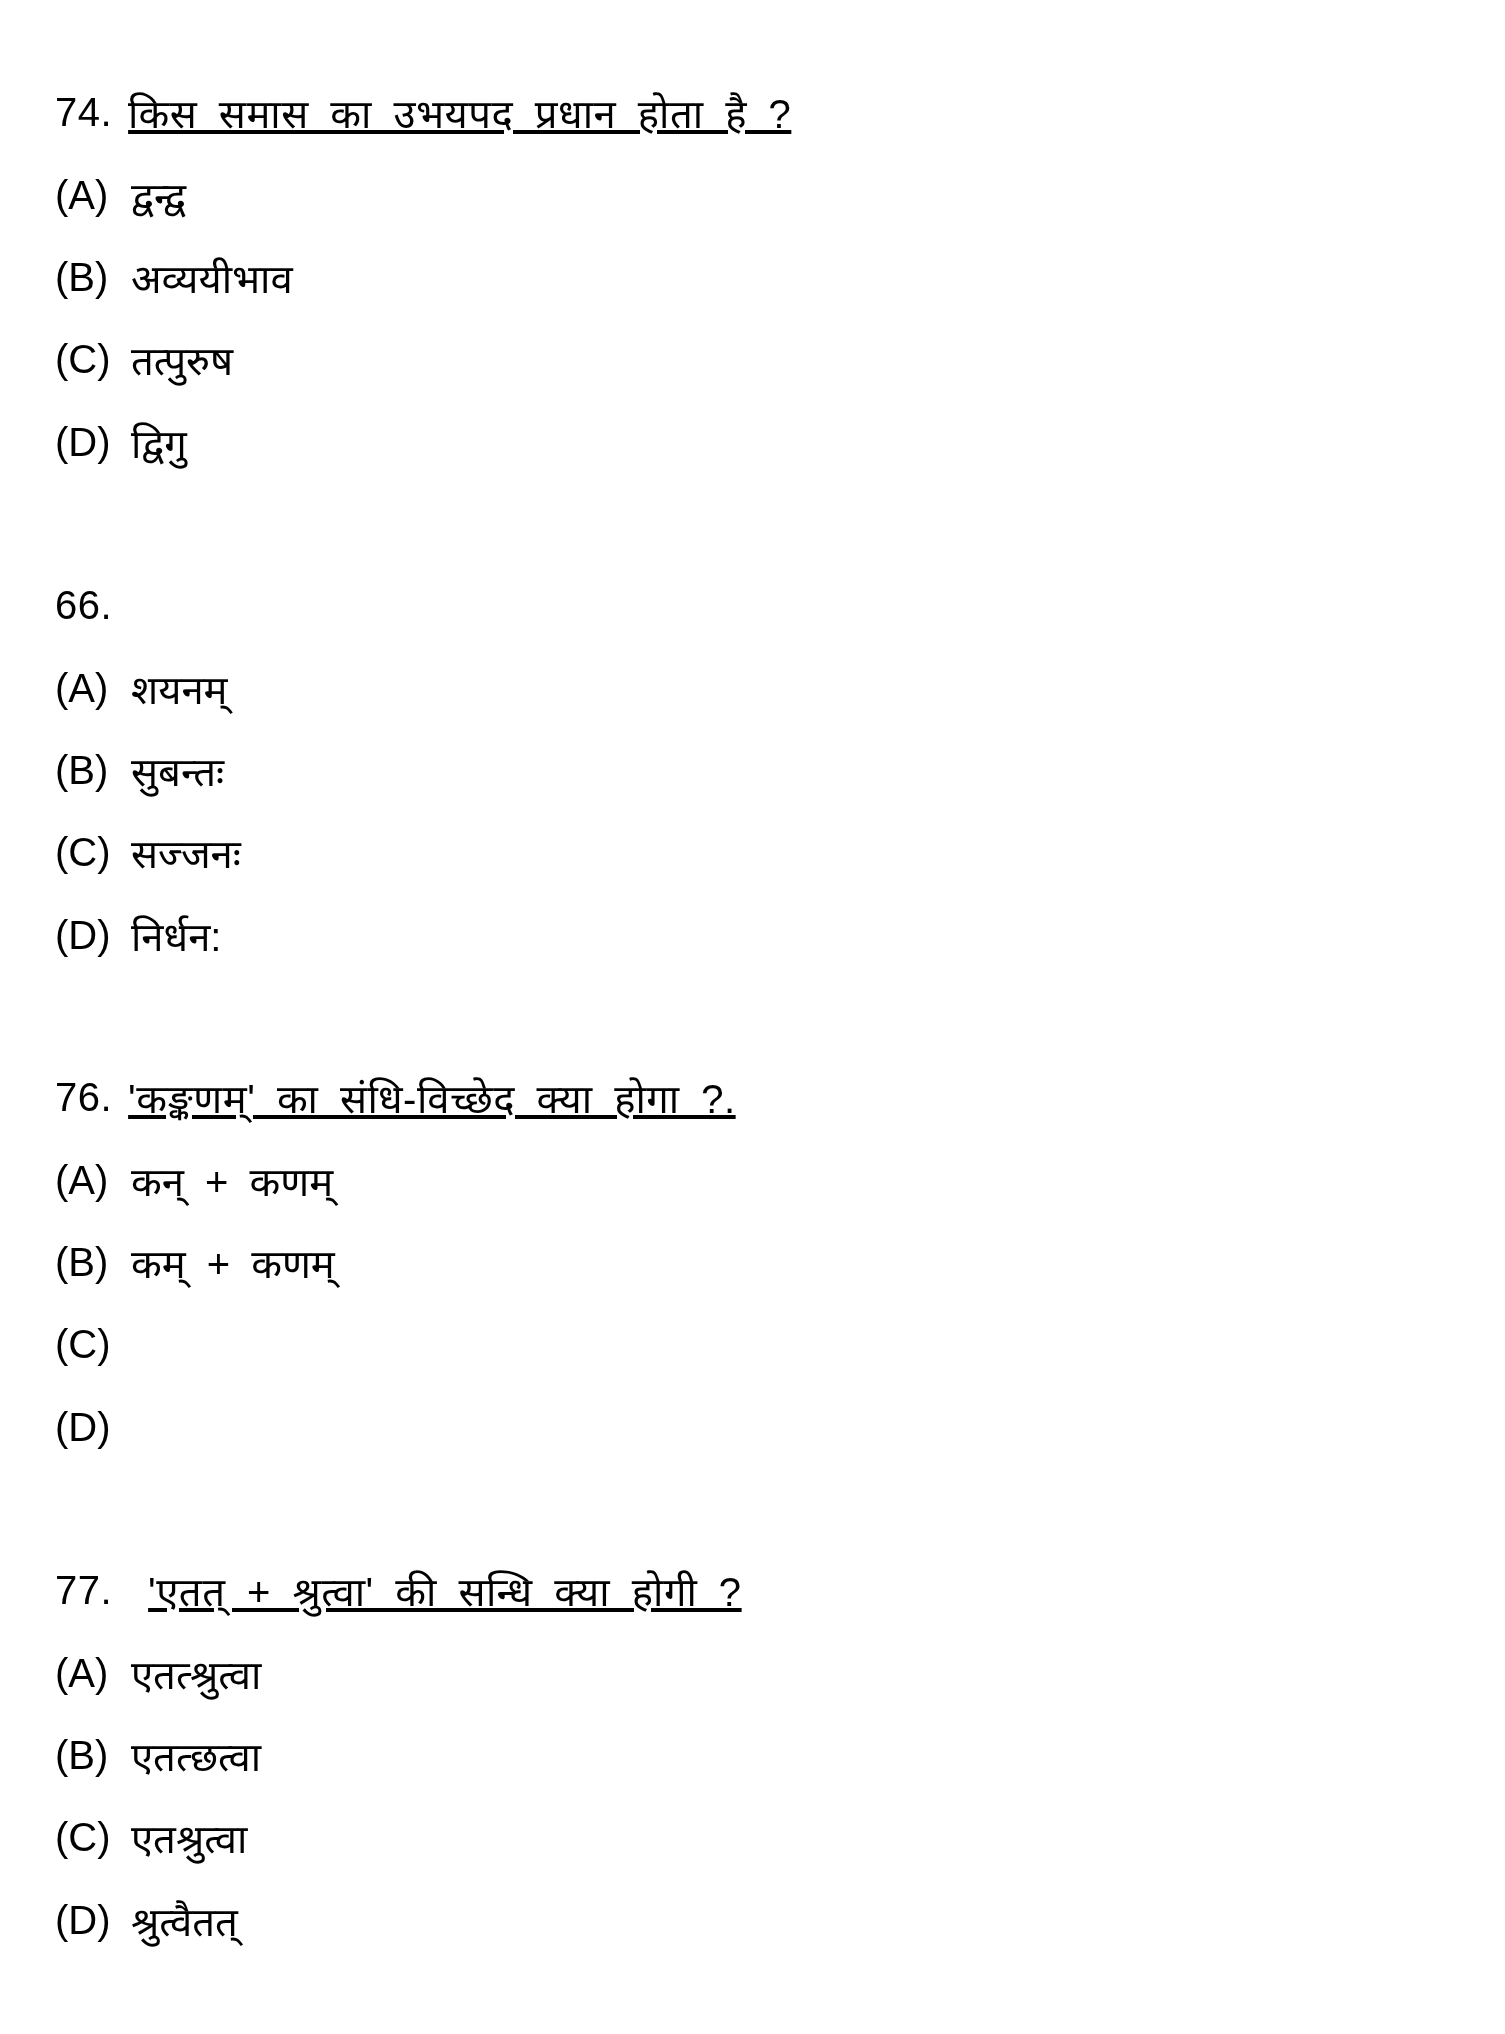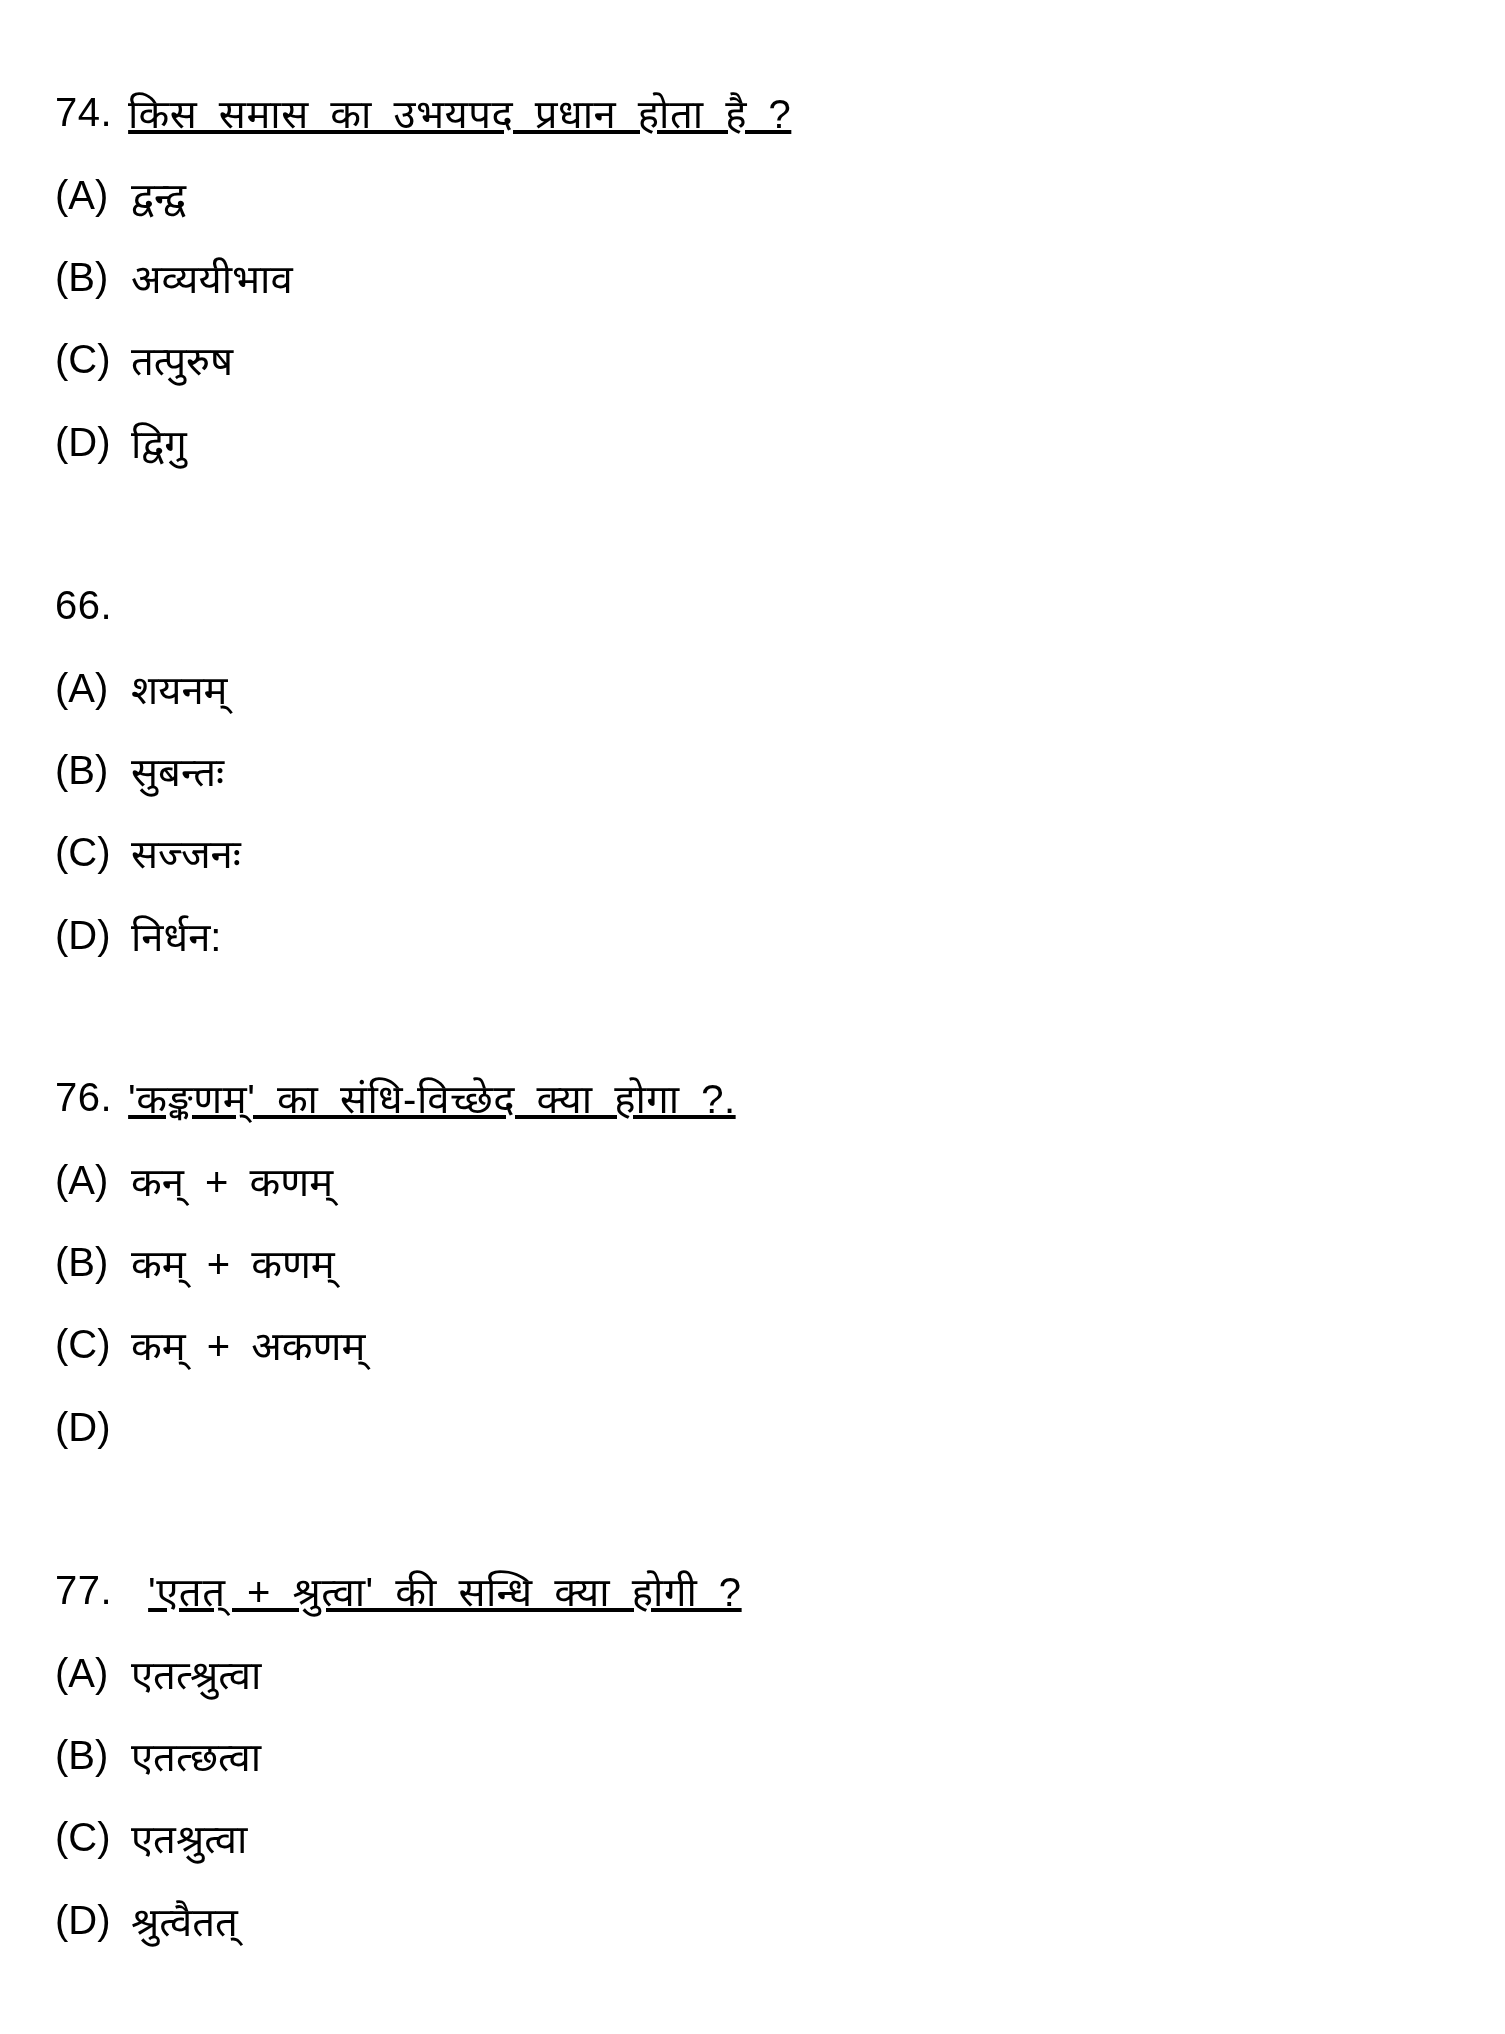--- a/index.html
+++ b/index.html
@@ -121,21 +121,20 @@
     <div class="option" style="top:83px;">
       <span class="opt-label">(A)</span>
       <span class="opt-text">कन् + कणम्</span>
     </div>
     <div class="option" style="top:165px;">
       <span class="opt-label">(B)</span>
       <span class="opt-text">कम् + कणम्</span>
     </div>
     <div class="option" style="top:247px;">
       <span class="opt-label">(C)</span>
-      <span class="opt-text">कम् + अकणम्</span>
     </div>
     <div class="option" style="top:330px;">
       <span class="opt-label">(D)</span>
     </div>
   </div>
 
   <div class="question-block" style="top:1540px;">
     <div class="question-line" style="top:0;gap:20px;">
       <span class="q-number">77.</span>
       <span class="q-text">'एतत् + श्रुत्वा' की सन्धि क्या होगी ?</span>

